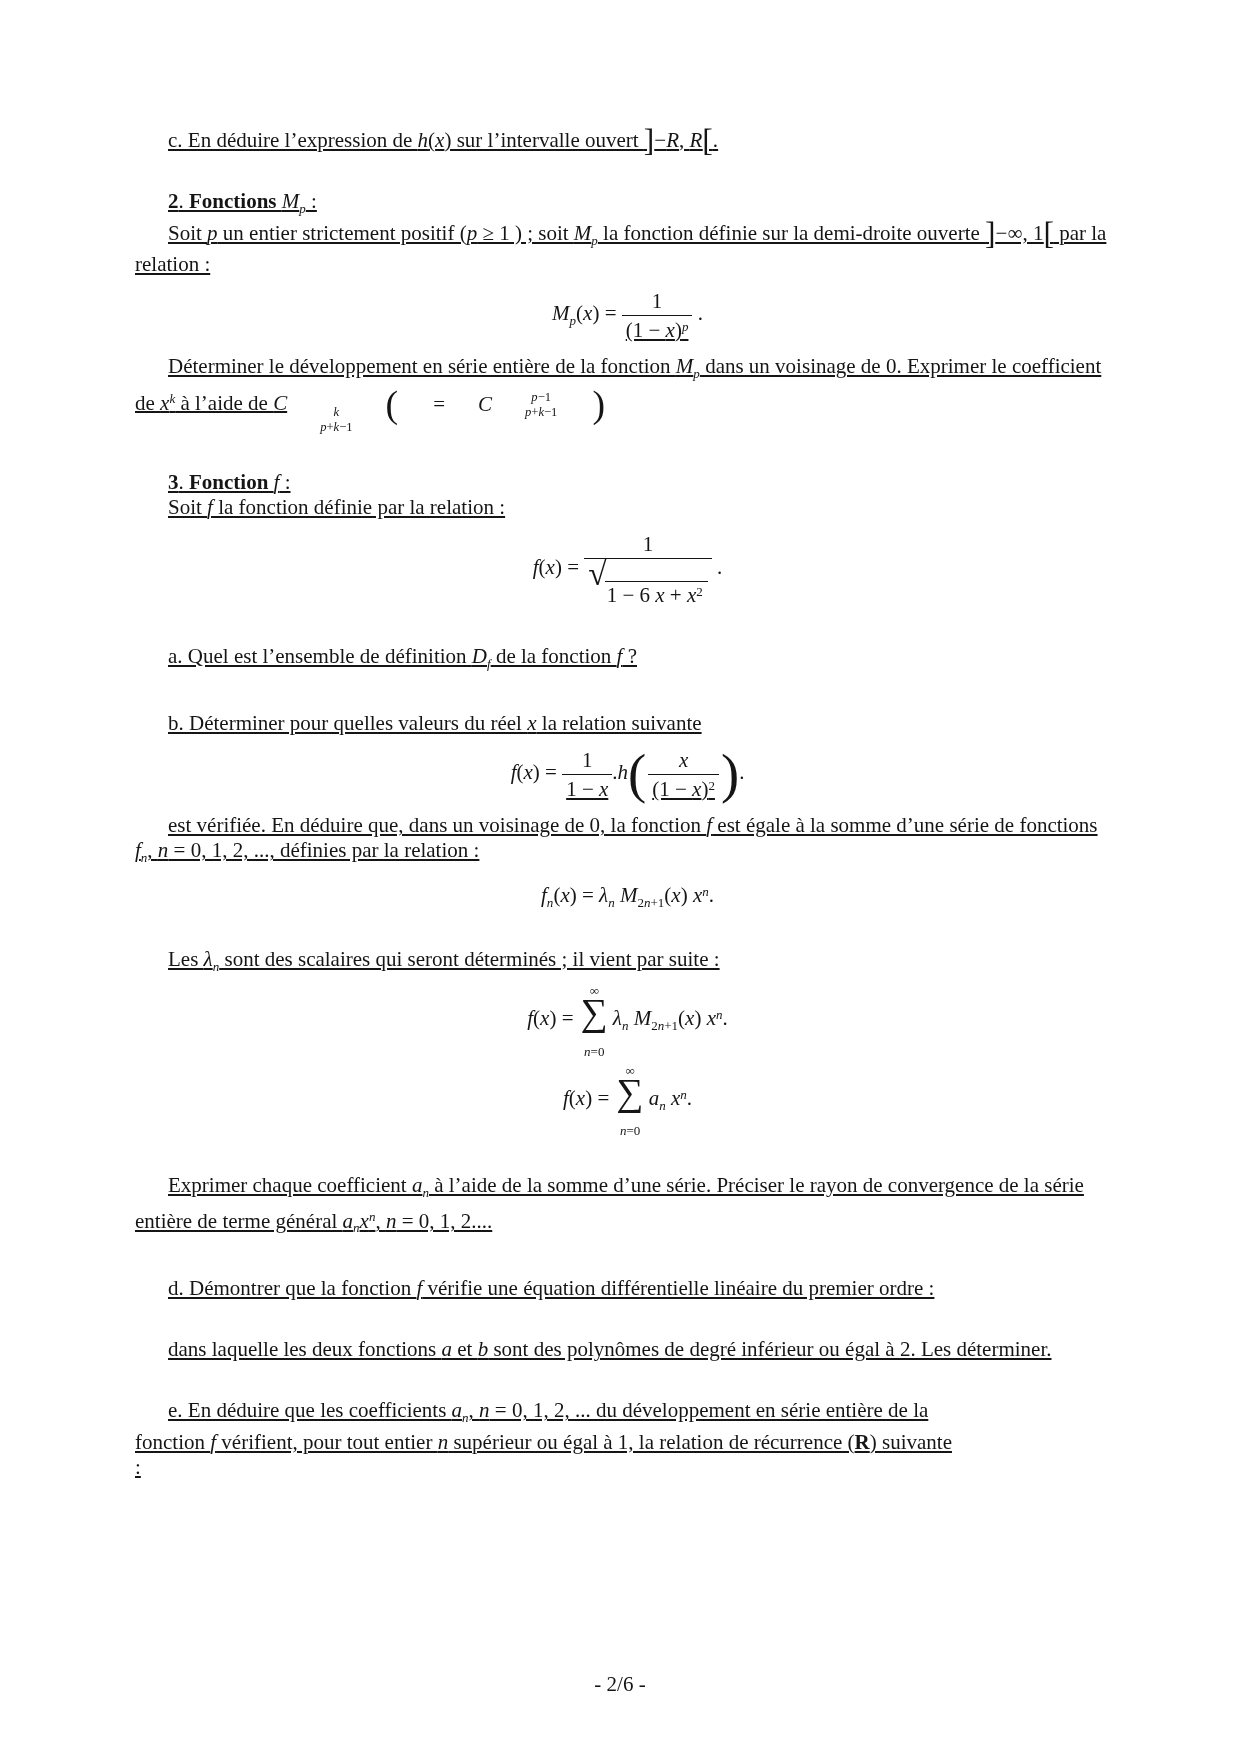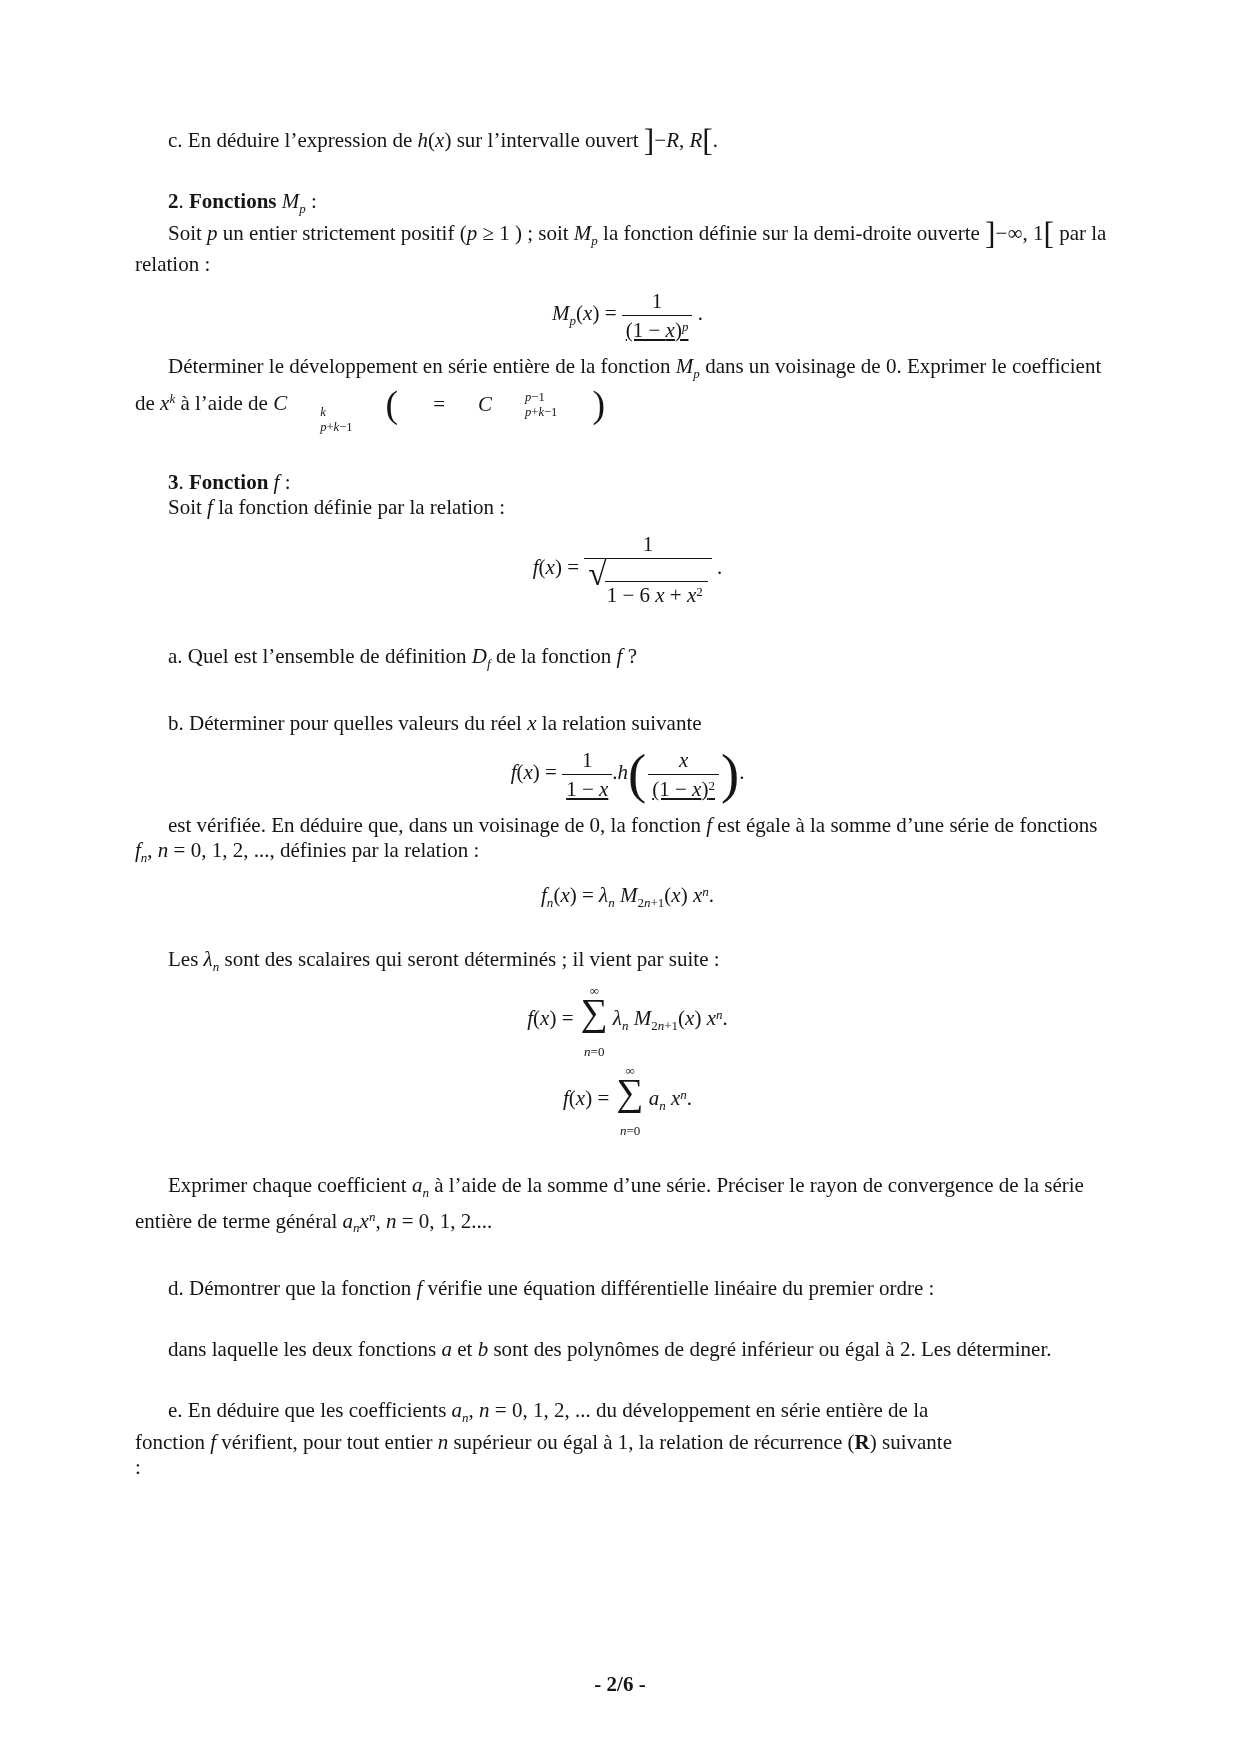--- a/index.html
+++ b/index.html
@@ -3,21 +3,21 @@
 <meta charset="utf-8">
 <style>
   html,body { margin:0; padding:0; }
   body {
     width:1240px; height:1754px; background:#ffffff; color:#151515;
     font-family:"Liberation Serif","DejaVu Serif",serif;
     font-size:21px; overflow:hidden; position:relative;
   }
   .doc { position:absolute; left:135px; top:128px; width:985px; }
   .ln { margin:0; line-height:25px; text-align:left; }
-  .ind { text-indent:33px; }
+  .ind { text-indent:33px;text-decoration:underline; }
   .gap { margin-top:36px; }
   .i { font-style:italic; }
   .b { font-weight:bold; }
   .sub { font-size:0.62em; vertical-align:-0.35em; }
   .sup { font-size:0.62em; vertical-align:0.5em; }
   .big { font-size:1.5em; line-height:0; vertical-align:-0.14em; font-weight:400; }
   .formula { text-align:center; margin:12px 0; line-height:1.25; }
   .formula.sumf { margin:6px 0; }
   .frac { display:inline-block; vertical-align:middle; text-align:center; line-height:1.15; }
   .frac .num { display:block; padding:0 4px 2px; }
@@ -25,22 +25,22 @@
   .sqrt { display:inline-flex; align-items:flex-start; line-height:1.1; }
   .rad { font-size:1.6em; line-height:0.78; margin-right:-2px; }
   .radicand { border-top:1.5px solid #151515; padding:2px 5px 0 2px;margin-top:20px; }
   .sum { display:inline-flex; flex-direction:column; align-items:center; vertical-align:middle; line-height:1; margin:0 5px 0 2px; }
   .sum-top { font-size:13px; margin-bottom:-1px; }
   .sum-sig { font-size:38px; line-height:0.85; }
   .sum-bot { font-size:13px; margin-top:16px; }
   .pgroup { display:inline-flex; align-items:center; vertical-align:middle; }
   .pfence { line-height:0.82; font-weight:400; }
   .pc { display:inline-flex; align-items:center; padding:0 2px; }
-  .stk { display:inline-flex; flex-direction:column; align-items:flex-start; font-size:0.6em; line-height:1.15; vertical-align:-0.55em; }
-  .footer { position:absolute; top:1672px; left:0; width:1240px; text-align:center; line-height:25px;font-weight:bold; }
+  .stk { display:inline-flex; flex-direction:column; align-items:center; font-size:0.6em; line-height:1.15; vertical-align:-0.55em; }
+  .footer { position:absolute; top:1672px; left:0; width:1240px; text-align:center; line-height:25px; }
 </style>
 </head>
 <body>
 
 <div class="doc">
   <p class="ln ind">c. En déduire l’expression de <span class="i">h</span>(<span class="i">x</span>) sur l’intervalle ouvert <span class="big">]</span>−<span class="i">R</span>, <span class="i">R</span><span class="big">[</span>.</p>
   <p class="ln ind gap"><span class="b">2</span>. <span class="b">Fonctions </span><span class="i">M</span><span class="i sub">p</span> :</p>
   <p class="ln ind">Soit <span class="i">p</span> un entier strictement positif (<span class="i">p</span> ≥ 1 ) ; soit <span class="i">M</span><span class="i sub">p</span> la fonction définie sur la demi-droite ouverte <span class="big">]</span>−∞, 1<span class="big">[</span> par la relation :</p>
   <div class="formula"><span class="i">M</span><span class="i sub">p</span>(<span class="i">x</span>) = <span class="frac"><span class="num">1</span><span class="den">(1 − <span class="i">x</span>)<span class="i sup">p</span></span></span> .</div>
   <p class="ln ind">Déterminer le développement en série entière de la fonction <span class="i">M</span><span class="i sub">p</span> dans un voisinage de 0. Exprimer le coefficient de <span class="i">x</span><span class="i sup">k</span> à l’aide de <span class="i">C</span><span class="stk">

